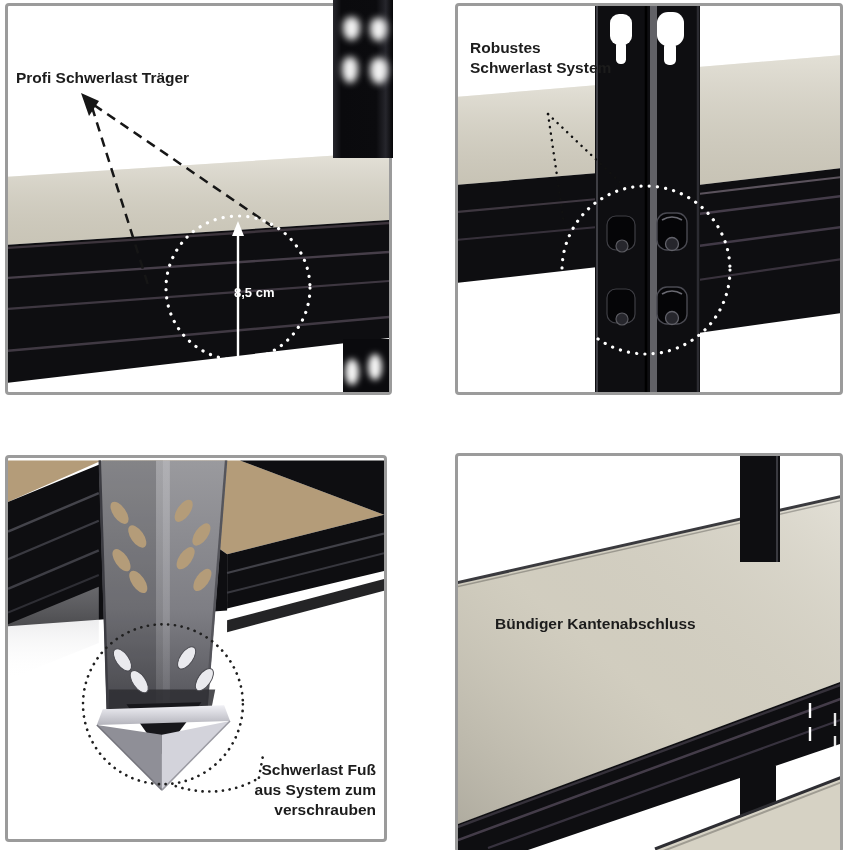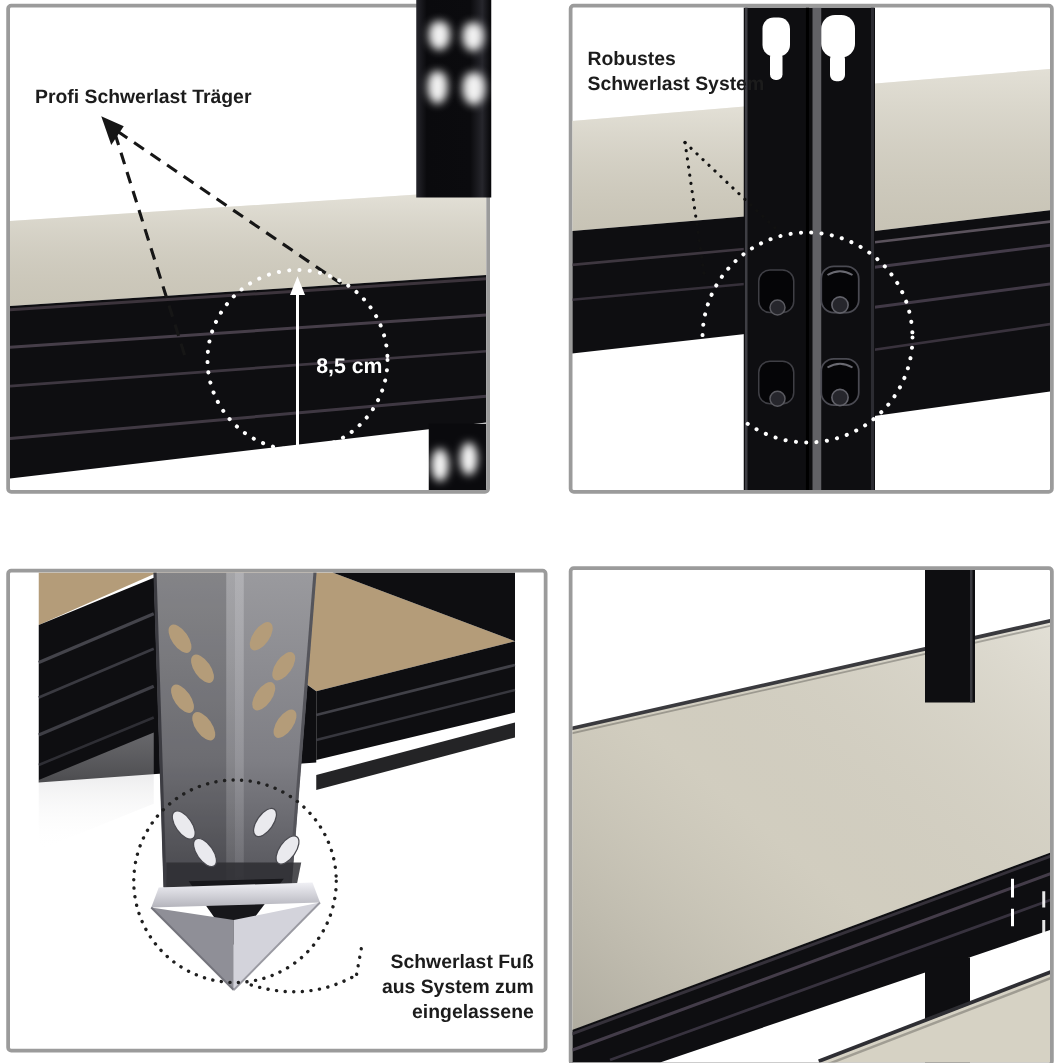--- a/index.html
+++ b/index.html
@@ -1,20 +1,20 @@
 <!DOCTYPE html>
 <html><head>
 <meta charset="utf-8">
 <style>
   html,body{margin:0;padding:0;width:849px;height:850px;background:#fff;overflow:hidden;
             font-family:"Liberation Sans","DejaVu Sans",sans-serif;}
   .panel{position:absolute;box-sizing:border-box;border:3px solid #9b9b9b;border-radius:4px;background:#fff;}
   #panel-tl{left:5px;top:3px;width:387px;height:392px;}
   #panel-tr{left:455px;top:3px;width:388px;height:392px;padding-left:25px;}
-  #panel-bl{left:5px;top:455px;width:433px;height:387px;}
+  #panel-bl{left:5px;top:455px;width:382px;height:387px;}
   #panel-br{left:455px;top:453px;width:388px;height:400px;}
   .photo{position:absolute;left:0;top:0;width:100%;height:100%;display:block;}
   .lbl{position:absolute;z-index:3;font-weight:700;color:#1c1c1c;font-size:15.5px;line-height:20px;white-space:nowrap;}
   .lbl.white{color:#fff;}
   .lbl.right{text-align:right;}
   
   .tl-post{position:absolute;left:325px;top:-6px;width:60px;height:158px;z-index:2;
            background:linear-gradient(90deg,#26262c 0%,#0a0a0d 14%,#0b0b0e 72%,#26262c 88%,#050507 100%);}
   .blob{position:absolute;background:#fdfdfd;border-radius:50% 50% 60% 60%;filter:blur(3.5px);opacity:.95;}
 </style>
@@ -60,22 +60,22 @@
       <line x1="230" y1="226" x2="230" y2="350" stroke="#ffffff" stroke-width="2.4"></line>
       <polygon points="230,215 224,230 236,230" fill="#ffffff"></polygon>
     </g>
   </svg>
   <div class="tl-post">
     <div class="blob" style="left:10px;top:17px;width:17px;height:23px;"></div>
     <div class="blob" style="left:37px;top:18px;width:17px;height:23px;"></div>
     <div class="blob" style="left:9px;top:57px;width:16px;height:26px;"></div>
     <div class="blob" style="left:37px;top:58px;width:18px;height:26px;"></div>
   </div>
-  <div class="lbl" style="left:20px;top:62px;">Profi Schwerlast Träger</div>
-  <div class="lbl white" style="left:245px;top:277px;font-size:17px;">8,5 cm</div>
+  <div class="lbl" style="left:8px;top:62px;">Profi Schwerlast Träger</div>
+  <div class="lbl white" style="left:226px;top:277px;font-size:13px;">8,5 cm</div>
 </div>
 
 <div class="panel" id="panel-tr">
   <svg class="photo" width="382" height="386" viewBox="0 0 382 386">
     <defs>
       <linearGradient id="tr-cream" x1="0" y1="0" x2="0" y2="1">
         <stop offset="0" stop-color="#ffffff" stop-opacity=".3"></stop>
           <stop offset="1" stop-color="#8d887a" stop-opacity=".2"></stop>
       </linearGradient>
     </defs>
@@ -220,21 +220,21 @@
       <circle cx="157" cy="247" r="81" fill="none" stroke="#1f1f1f" stroke-width="2.7" stroke-dasharray="0.1 6.8" stroke-linecap="round"></circle>
     </g>
     <g fill="none" stroke="#1f1f1f" stroke-width="2.7" stroke-dasharray="0.1 6.8" stroke-linecap="round">
       <path d="M 170,330 Q 215,344 254,322"></path>
       <path d="M 258,301 L 254,323"></path>
     </g>
   </svg>
   <div class="lbl right" style="right:8px;top:302px;">
     <div>Schwerlast Fuß</div>
     <div>aus System zum</div>
-    <div>eingelassene</div>
+    <div>verschrauben</div>
   </div>
 </div>
 
 <div class="panel" id="panel-br">
   <svg class="photo" width="382" height="394" viewBox="0 0 382 394">
     <defs>
       <linearGradient id="br-shade" x1="1" y1="0" x2="0" y2="1">
         <stop offset="0" stop-color="#ffffff" stop-opacity=".3"></stop>
         <stop offset=".55" stop-color="#9a9588" stop-opacity=".08"></stop>
         <stop offset="1" stop-color="#55524a" stop-opacity=".3"></stop>
@@ -265,14 +265,15 @@
     <g>
       <rect x="282" y="310" width="36" height="84" fill="#0e0e11"></rect>
     </g>
     <g>
       <polygon points="197,394 384,322 384,394" fill="#d6d2c4"></polygon>
       <line x1="197" y1="393" x2="384" y2="321" stroke="#2e2e33" stroke-width="3"></line>
       <line x1="200" y1="397" x2="384" y2="326" stroke="#000" stroke-width="2" opacity=".25"></line>
     </g>
   </svg>
   <div class="lbl" style="left:37px;top:157px;line-height:21px;">
+    <div>Bündiger Kantenabschluss</div>
   </div>
 </div>
 
 </body></html>

